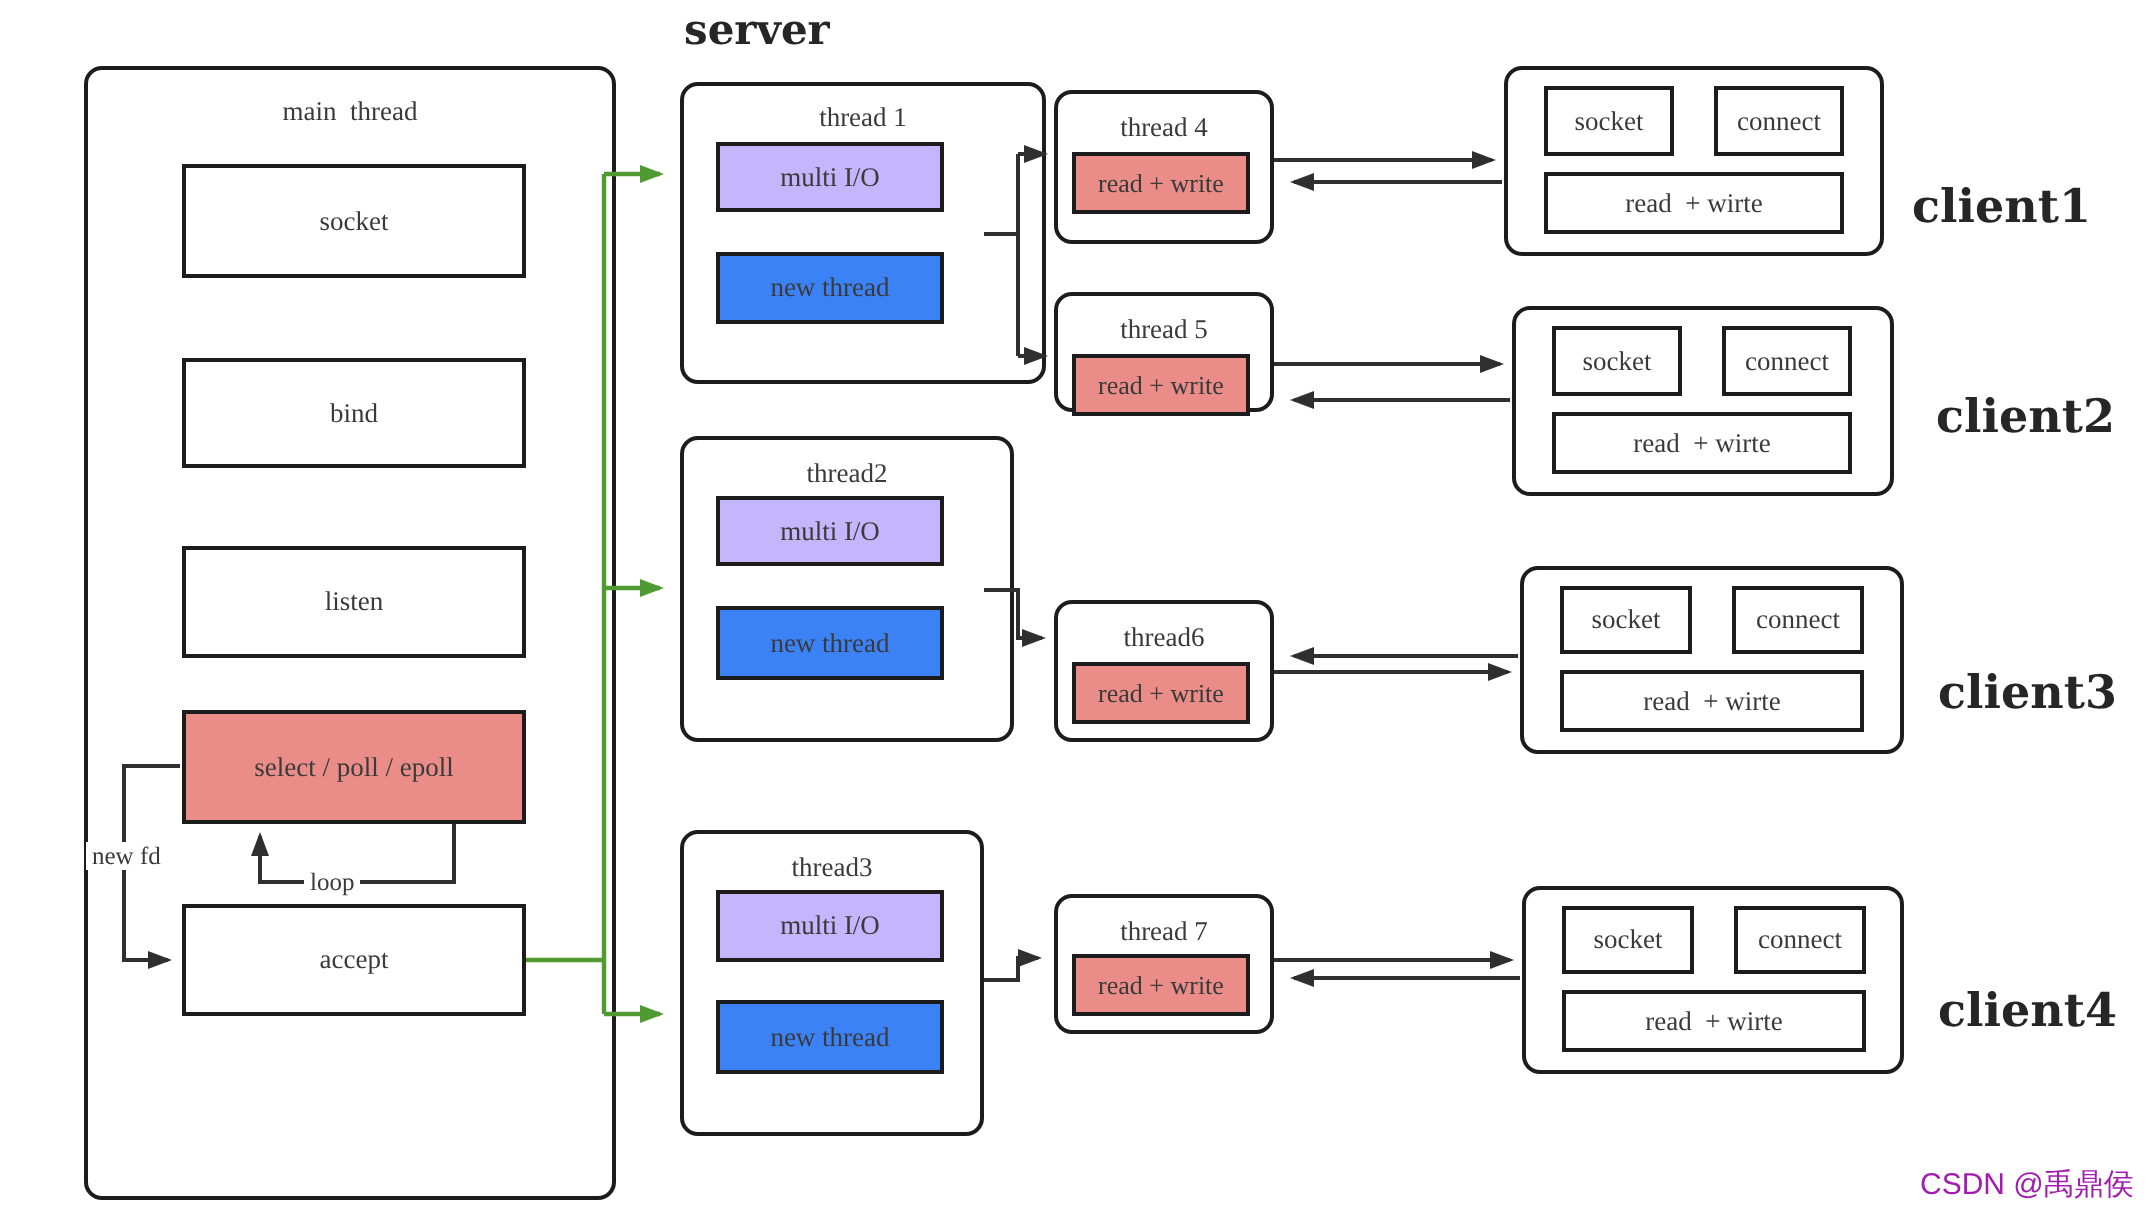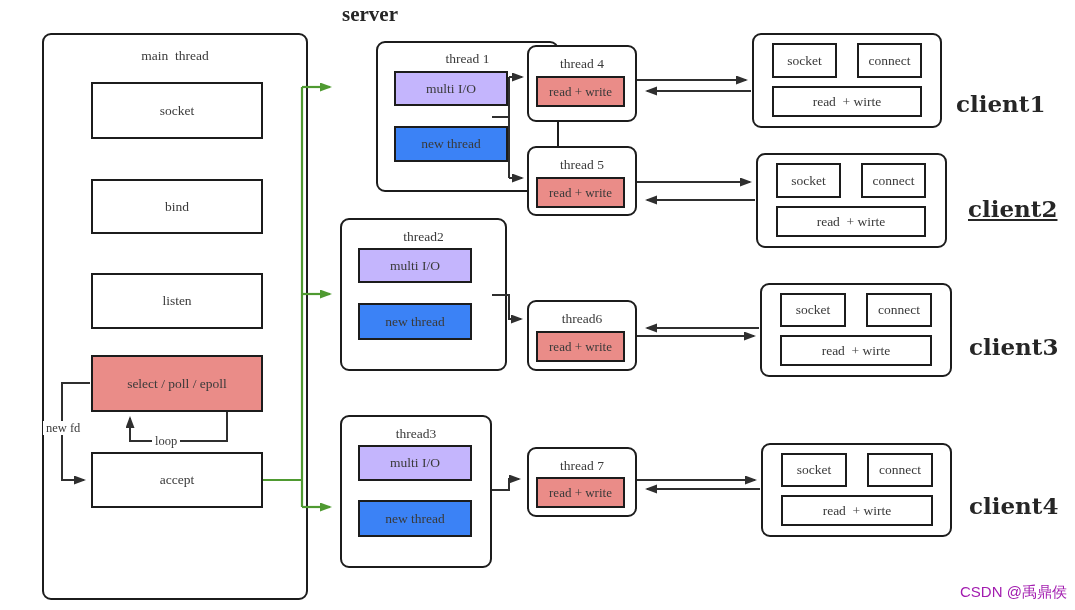--- a/index.html
+++ b/index.html
@@ -21,21 +21,21 @@
   .tiny-label{position:absolute;background:#ffffff;font-size:12.5px;
        color:#3a3a3a;padding:0 3px;line-height:14px;z-index:6;white-space:pre;}
   .pre{white-space:pre;}
   svg.overlay{position:absolute;left:0;top:0;z-index:5;pointer-events:none;}
   .watermark{position:absolute;font-family:"Liberation Sans", sans-serif;
        font-size:15px;color:#a21caf;z-index:7;}
 </style>
 </head>
 <body>
 
-<div class="big-title server-title" style="left:342px;top:2px;font-family:Liberation Serif, serif;">server</div>
+<div class="big-title server-title" style="left:342px;top:2px;">server</div>
 
 <div class="box rounded" style="left:42px;top:33px;width:266px;height:567px;">
   <div class="container-label" style="top:13px;">main  thread</div>
 </div>
 
 <div class="box" style="left:91px;top:82px;width:172px;height:57px;">
   <span>socket</span>
 </div>
 <div class="box" style="left:91px;top:179px;width:172px;height:55px;">
   <span>bind</span>
@@ -46,21 +46,21 @@
 <div class="box fill-salmon" style="left:91px;top:355px;width:172px;height:57px;">
   <span>select / poll / epoll</span>
 </div>
 <div class="box" style="left:91px;top:452px;width:172px;height:56px;">
   <span>accept</span>
 </div>
 
 <div class="tiny-label" style="left:152px;top:434px;">loop</div>
 <div class="tiny-label" style="left:43px;top:421px;">new fd</div>
 
-<div class="box rounded" style="left:340px;top:41px;width:183px;height:151px;margin-left:36px;">
+<div class="box rounded" style="left:340px;top:41px;width:183px;height:151px;">
   <div class="container-label" style="top:8px;">thread 1</div>
   <div class="box fill-pink" style="left:16px;top:28px;width:114px;height:35px;">
     <span>multi I/O</span>
   </div>
   <div class="box fill-green" style="left:16px;top:83px;width:114px;height:36px;">
     <span>new thread</span>
   </div>
 </div>
 
 <div class="box rounded" style="left:340px;top:218px;width:167px;height:153px;">
@@ -83,21 +83,21 @@
   </div>
 </div>
 
 <div class="box rounded" style="left:527px;top:45px;width:110px;height:77px;">
   <div class="container-label" style="top:9px;">thread 4</div>
   <div class="box fill-salmon" style="left:7px;top:29px;width:89px;height:31px;font-size:13px;">
     <span>read + write</span>
   </div>
 </div>
 
-<div class="box rounded" style="left:527px;top:146px;width:110px;height:70px;">
+<div class="box rounded" style="left:527px;top:146px;width:110px;height:60px;">
   <div class="container-label" style="top:9px;">thread 5</div>
   <div class="box fill-salmon" style="left:7px;top:29px;width:89px;height:31px;font-size:13px;">
     <span>read + write</span>
   </div>
 </div>
 
 <div class="box rounded" style="left:527px;top:300px;width:110px;height:71px;">
   <div class="container-label" style="top:9px;">thread6</div>
   <div class="box fill-salmon" style="left:7px;top:29px;width:89px;height:31px;font-size:13px;">
     <span>read + write</span>
@@ -126,21 +126,21 @@
 <div class="box rounded" style="left:756px;top:153px;width:191px;height:95px;">
   <div class="box" style="left:18px;top:8px;width:65px;height:35px;">
     <span>socket</span>
     </div>
   <div class="box" style="left:103px;top:8px;width:65px;height:35px;">
     <span>connect</span>
     </div>
   <div class="box pre" style="left:18px;top:51px;width:150px;height:31px;">
     <span class="pre">read  + wirte</span></div>
 </div>
-<div class="big-title client-title" style="left:968px;top:195px;text-decoration:underline;">client2</div>
+<div class="big-title client-title" style="left:968px;top:195px;">client2</div>
 
 <div class="box rounded" style="left:760px;top:283px;width:192px;height:94px;">
   <div class="box" style="left:18px;top:8px;width:66px;height:34px;">
     <span>socket</span>
     </div>
   <div class="box" style="left:104px;top:8px;width:66px;height:34px;">
     <span>connect</span>
     </div>
   <div class="box pre" style="left:18px;top:50px;width:152px;height:31px;">
     <span class="pre">read  + wirte</span></div>

